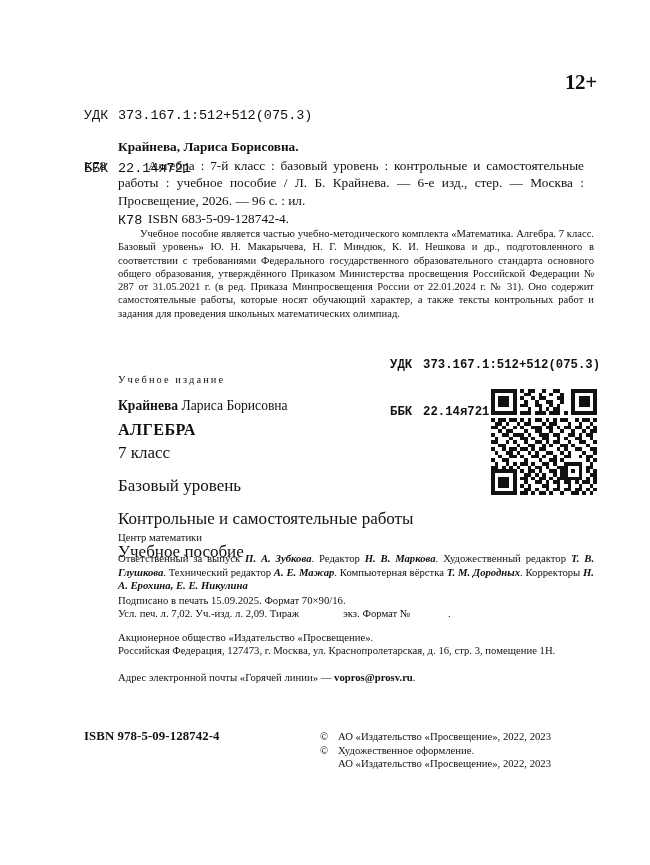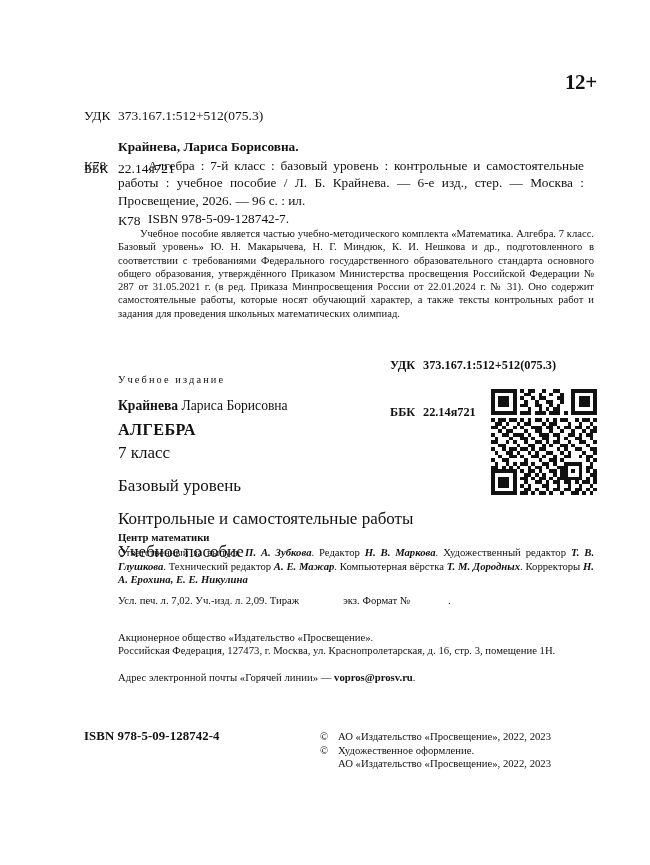--- a/index.html
+++ b/index.html
@@ -29,21 +29,21 @@
 
   
   .class-block {
     position: absolute;
     left: 84px;
     top: 72px;
     font-size: 13.5px;
     line-height: 17.5px;
     white-space: pre;
   }
-  .class-row { display: block; }
+  .class-row { display: block; font-family: Liberation Mono, monospace; }
   .class-row .lbl {
     display: inline-block;
     width: 34px;
   }
   .class-row .code3 {
     display: inline-block;
     padding-left: 34px;
   }
 
   
@@ -155,21 +155,21 @@
 
   
   .credits {
     position: absolute;
     left: 118px;
     top: 531px;
     width: 476px;
     font-size: 10.7px;
     line-height: 13.4px;
   }
-  .credits .dept { margin-bottom: 2px; font-weight: bold; }
+  .credits .dept { margin-bottom: 8px; }
   .credits .staff {
     text-align: justify;
     text-align-last: left;
   }
 
   
   .print-data {
     position: absolute;
     left: 118px;
     top: 594px;
@@ -231,21 +231,21 @@
   </div>
 
   <div class="age-badge">12+</div>
 
   <div class="biblio">
     <div class="author-line">Крайнева, Лариса Борисовна.</div>
     <div class="desc">
       <span class="shelf-mark">К78</span>
       <div class="desc-body">Алгебра : 7-й класс : базовый уровень : контрольные и самостоятельные работы : учебное пособие / Л. Б. Крайнева. — 6-е изд., стер. — Москва : Просвещение, 2026. — 96 с. : ил.</div>
     </div>
-    <div class="isbn-line">ISBN 978-5-09-128742-7.</div>
+    <div class="isbn-line">ISBN 683-5-09-128742-4.</div>
   </div>
 
   <div class="annotation">Учебное пособие является частью учебно-методического комплекта «Математика. Алгебра. 7 класс. Базовый уровень» Ю. Н. Макарычева, Н. Г. Миндюк, К. И. Нешкова и др., подготовленного в соответствии с требованиями Федерального государственного образовательного стандарта основного общего образования, утверждённого Приказом Министерства просвещения Российской Федерации № 287 от 31.05.2021 г. (в ред. Приказа Минпросвещения России от 22.01.2024 г. № 31). Оно содержит самостоятельные работы, которые носят обучающий характер, а также тексты контрольных работ и задания для проведения школьных математических олимпиад.</div>
 
   <div class="class-repeat">
     <span class="class-row"><span class="lbl">УДК</span><span>373.167.1:512+512(075.3)</span></span>
     <span class="class-row"><span class="lbl">ББК</span><span>22.14я721</span></span>
   </div>
 
   <div class="colophon">
@@ -534,20 +534,21 @@
       </g>
     </svg>
   </div>
 
   <div class="credits">
     <div class="dept">Центр математики</div>
     <div class="staff"><span>Ответственный за выпуск</span> <span class="bi">П. А. Зубкова</span>. <span>Редактор</span> <span class="bi">Н. В. Маркова</span>. <span>Художественный редактор</span> <span class="bi">Т. В. Глушкова</span>. <span>Технический редактор</span> <span class="bi">А. Е. Мажар</span>. <span>Компьютерная вёрстка</span> <span class="bi">Т. М. Дородных</span>. <span>Корректоры</span> <span class="bi">Н. А. Ерохина, Е. Е. Никулина</span></div>
   </div>
 
   <div class="print-data">
+    <div>Подписано в печать 15.09.2025. Формат 70×90/16.</div>
     <div><span>Усл. печ. л. 7,02. Уч.-изд. л. 2,09. Тираж</span><span class="gap-wide"></span><span>экз. Формат №</span><span class="gap-med"></span><span>.</span></div>
   </div>
 
   <div class="publisher">
     <p class="addr-para">Акционерное общество «Издательство «Просвещение».</p>
     <p class="addr-para">Российская Федерация, 127473, г. Москва, ул. Краснопролетарская, д. 16, стр. 3, помещение 1Н.</p>
     <p class="email-para"><span>Адрес электронной почты «Горячей линии» —</span> <span class="b">vopros@prosv.ru</span><span>.</span></p>
   </div>
 
   <div class="footer-isbn">ISBN 978-5-09-128742-4</div>

